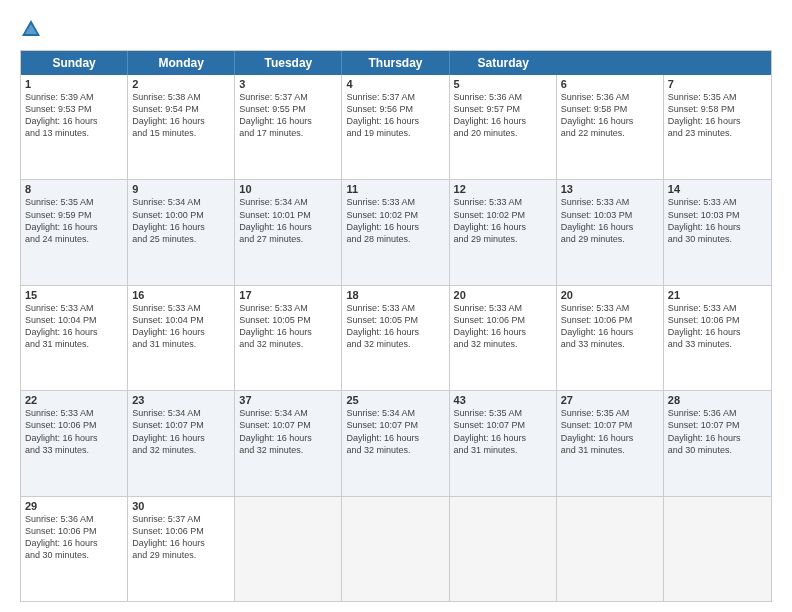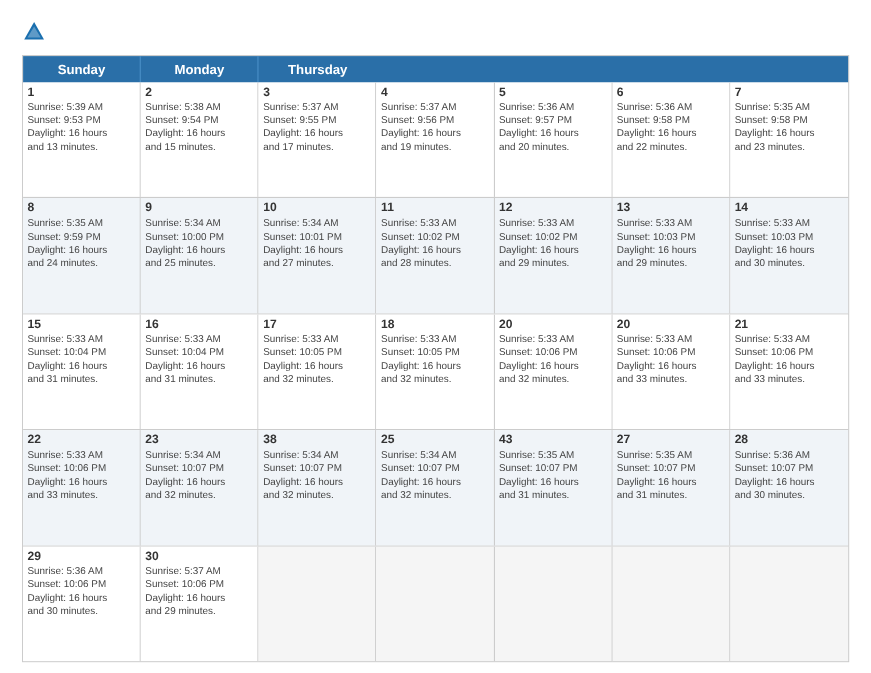--- a/index.html
+++ b/index.html
@@ -135,21 +135,23 @@
     <div class="title-block">
       <div class="month-title"></div>
       <div class="location-title"></div>
     </div>
   </div>
 
   <div class="calendar">
     <div class="cal-header">
     <div class="cal-header-cell">Sunday</div>
         <div class="cal-header-cell">Monday</div>
+        <div class="cal-header-cell">Tuesday</div>
         <div class="cal-header-cell">Thursday</div>
+        <div class="cal-header-cell">Saturday</div>
       </div>
     <div class="cal-body">
     <div class="cal-row">
           <div class="cal-cell">
             <span class="day-num">1</span>
             <div class="day-info" style="white-space: pre-line;">Sunrise: 5:39 AM
 Sunset: 9:53 PM
 Daylight: 16 hours
 and 13 minutes.</div>
           </div>
@@ -307,21 +309,21 @@
 and 33 minutes.</div>
           </div>
           <div class="cal-cell alt-row">
             <span class="day-num">23</span>
             <div class="day-info" style="white-space: pre-line;">Sunrise: 5:34 AM
 Sunset: 10:07 PM
 Daylight: 16 hours
 and 32 minutes.</div>
           </div>
           <div class="cal-cell alt-row">
-            <span class="day-num">38</span>
+            <span class="day-num">37</span>
             <div class="day-info" style="white-space: pre-line;">Sunrise: 5:34 AM
 Sunset: 10:07 PM
 Daylight: 16 hours
 and 32 minutes.</div>
           </div>
           <div class="cal-cell alt-row">
             <span class="day-num">25</span>
             <div class="day-info" style="white-space: pre-line;">Sunrise: 5:34 AM
 Sunset: 10:07 PM
 Daylight: 16 hours

